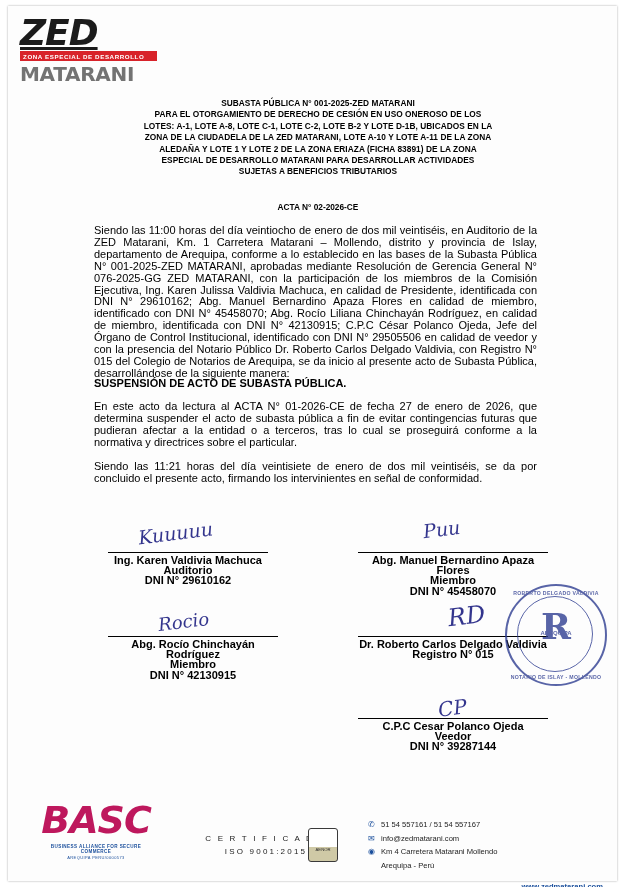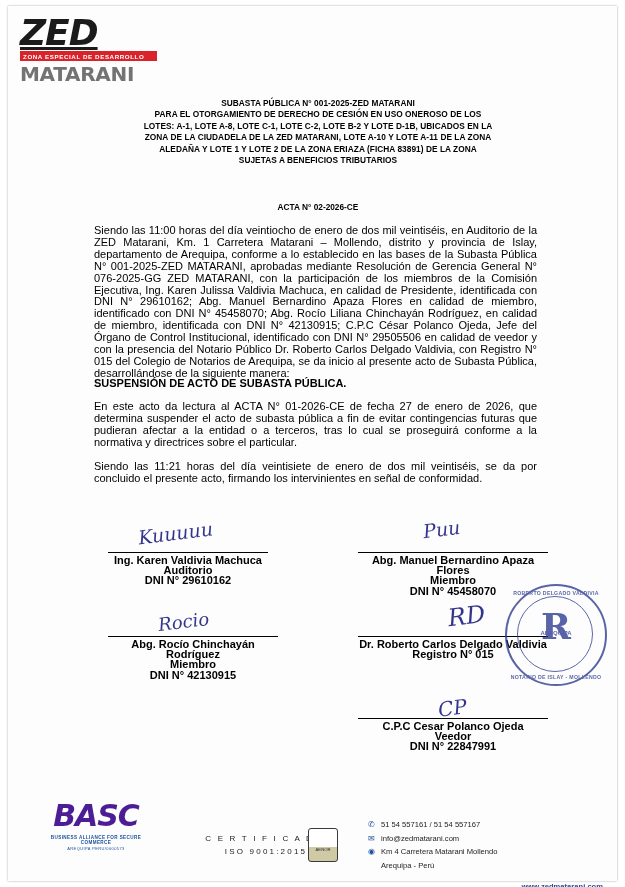--- a/index.html
+++ b/index.html
@@ -179,22 +179,22 @@
     position: absolute;
     left: 28px;
     top: 792px;
     width: 120px;
     text-align: center;
   }
   .basc-word {
     font-family: "DejaVu Sans", sans-serif;
     font-style: italic;
     font-weight: bold;
-    font-size: 30px;
-    color: #4c1d95;
+    font-size: 38px;
+    color: #be185d;
     letter-spacing: -1px;
   }
   .basc-sub {
     font-size: 4.6px;
     font-weight: bold;
     color: #1b4f9c;
     letter-spacing: 0.4px;
     margin-top: 2px;
   }
   .basc-sub2 {
@@ -266,20 +266,21 @@
       <div class="logo-bar">ZONA ESPECIAL DE DESARROLLO</div>
       <div class="logo-mat">MATARANI</div>
     </div>
 
     <div class="title-block">
       <div>SUBASTA PÚBLICA N° 001-2025-ZED MATARANI</div>
       <div>PARA EL OTORGAMIENTO DE DERECHO DE CESIÓN EN USO ONEROSO DE LOS</div>
       <div>LOTES: A-1, LOTE A-8, LOTE C-1, LOTE C-2, LOTE B-2 Y LOTE D-1B, UBICADOS EN LA</div>
       <div>ZONA DE LA CIUDADELA DE LA ZED MATARANI, LOTE A-10 Y LOTE A-11 DE LA ZONA</div>
       <div>ALEDAÑA Y LOTE 1 Y LOTE 2 DE LA ZONA ERIAZA (FICHA 83891) DE LA ZONA</div>
+      <div>ESPECIAL DE DESARROLLO MATARANI PARA DESARROLLAR ACTIVIDADES</div>
       <div>SUJETAS A BENEFICIOS TRIBUTARIOS</div>
     </div>
 
     <div class="acta-title">ACTA N° 02-2026-CE</div>
 
     <div class="body-p" id="p1">Siendo las 11:00 horas del día veintiocho de enero de dos mil veintiséis, en Auditorio de la ZED Matarani, Km. 1 Carretera Matarani – Mollendo, distrito y provincia de Islay, departamento de Arequipa, conforme a lo establecido en las bases de la Subasta Pública N° 001-2025-ZED MATARANI, aprobadas mediante Resolución de Gerencia General N° 076-2025-GG ZED MATARANI, con la participación de los miembros de la Comisión Ejecutiva, Ing. Karen Julissa Valdivia Machuca, en calidad de Presidente, identificada con DNI N° 29610162; Abg. Manuel Bernardino Apaza Flores en calidad de miembro, identificado con DNI N° 45458070; Abg. Rocío Liliana Chinchayán Rodríguez, en calidad de miembro, identificada con DNI N° 42130915; C.P.C César Polanco Ojeda, Jefe del Órgano de Control Institucional, identificado con DNI N° 29505506 en calidad de veedor y con la presencia del Notario Público Dr. Roberto Carlos Delgado Valdivia, con Registro N° 015 del Colegio de Notarios de Arequipa, se da inicio al presente acto de Subasta Pública, desarrollándose de la siguiente manera:</div>
     <div class="body-p" id="p-head">SUSPENSIÓN DE ACTO DE SUBASTA PÚBLICA.</div>
     <div class="body-p" id="p2">En este acto da lectura al ACTA N° 01-2026-CE de fecha 27 de enero de 2026, que determina suspender el acto de subasta pública a fin de evitar contingencias futuras que pudieran afectar a la entidad o a terceros, tras lo cual se proseguirá conforme a la normativa y directrices sobre el particular.</div>
     <div class="body-p" id="p3">Siendo las 11:21 horas del día veintisiete de enero de dos mil veintiséis, se da por concluido el presente acto, firmando los intervinientes en señal de conformidad.</div>
 
@@ -320,21 +321,21 @@
       <div class="seal-r">R</div>
       <div class="seal-mid">AREQUIPA</div>
       <div class="seal-text-bottom">NOTARIO DE ISLAY - MOLLENDO</div>
     </div>
 
     <div class="sig-scribble" style="left:430px; top:690px; font-size:20px;">CP</div>
     <div class="sig" style="left:350px; top:712px; width:190px;">
       <div class="sig-line"></div>
       <div>C.P.C Cesar Polanco Ojeda</div>
       <div>Veedor</div>
-      <div>DNI N° 22847991</div>
+      <div>DNI N° 39287144</div>
     </div>
 
     <div class="basc">
       <div class="basc-word">BASC</div>
       <div class="basc-sub">BUSINESS ALLIANCE FOR SECURE COMMERCE</div>
       <div class="basc-sub2">AREQUIPA      PERU/0000573</div>
     </div>
 
     <div class="cert">
       <div>C E R T I F I C A D O</div>

